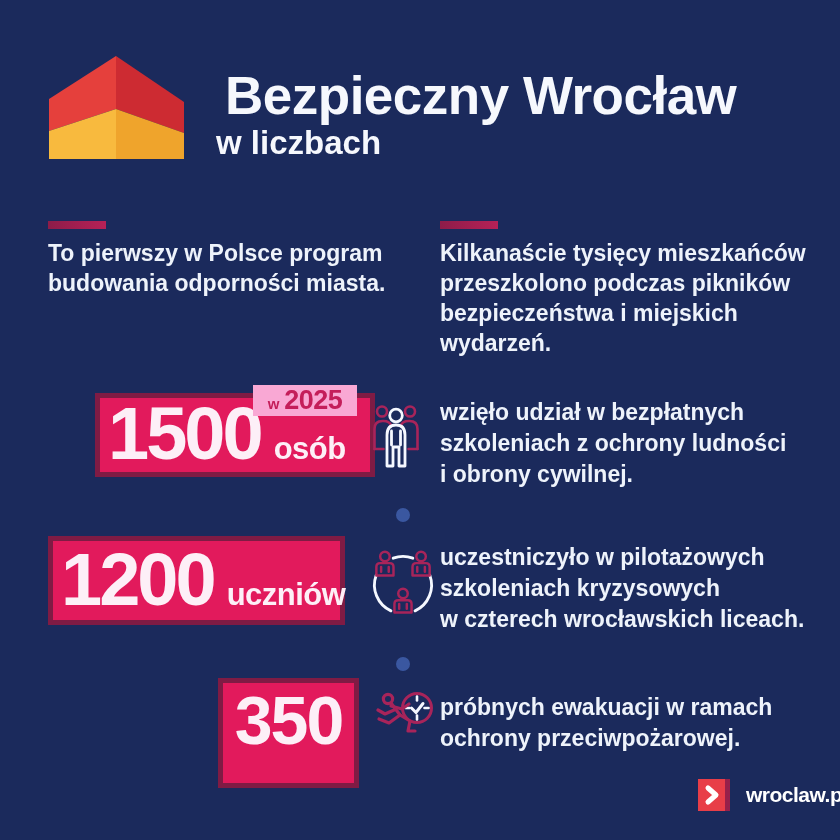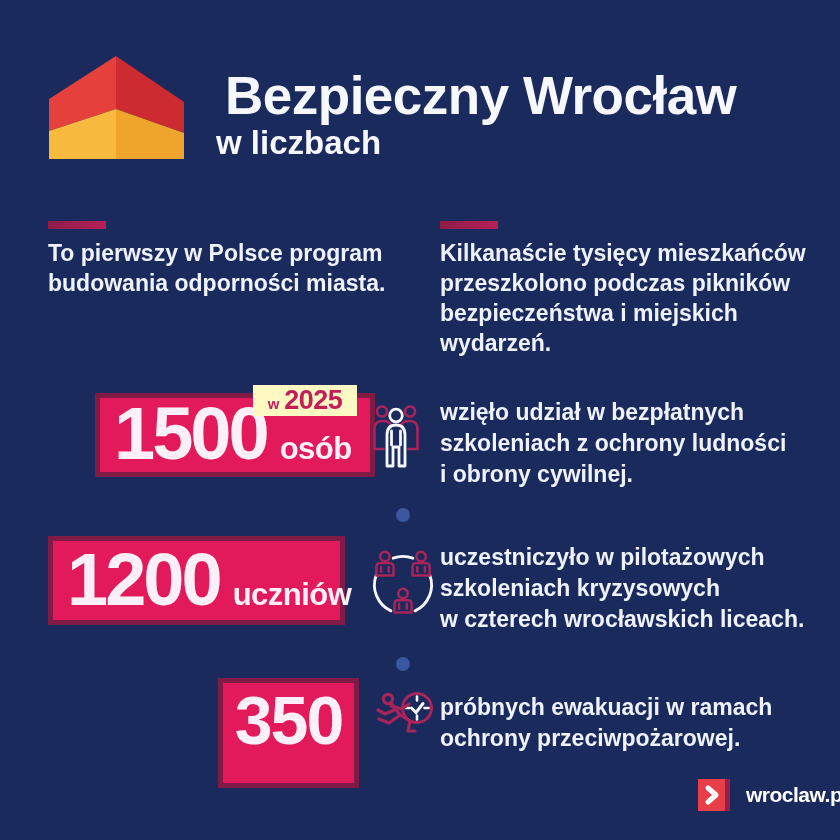--- a/index.html
+++ b/index.html
@@ -36,34 +36,34 @@
   }
 
   
   .stat-box {
     position:absolute; box-sizing:border-box;
     background:#e21a5c; border:5px solid #7f1b44;
   }
   .stat-box-1 { left:95px;  top:393px; width:280px; height:84px; }
   .stat-box-2 { left:48px;  top:536px; width:297px; height:89px; }
   .stat-box-3 { left:218px; top:678px; width:141px; height:110px; }
-  .stat-line { padding-left:14px; white-space:nowrap; }
+  .stat-line { padding-left:8px; white-space:nowrap; }
   .stat-box-1 .stat-line { line-height:72px; }
   .stat-box-2 .stat-line { line-height:77px; }
   .stat-box-3 .stat-line { line-height:74px; text-align:center; padding-left:0; }
   .stat-value {
     font-size:74px; font-weight:800; letter-spacing:-3px; color:#fdeff7;
   }
   .stat-box-3 .stat-value { font-size:68px; letter-spacing:-2px; }
   .stat-unit {
     font-size:31px; font-weight:800; color:#fdeff7; margin-left:13px; letter-spacing:-0.5px;
   }
   .badge {
     position:absolute; left:153px; top:-13px; width:104px; height:31px;
-    background:#fef9c3; text-align:center; line-height:30px; white-space:nowrap;
+    background:#f9a8d4; text-align:center; line-height:30px; white-space:nowrap;
   }
   .badge-w   { font-size:15px; font-weight:700; color:#c41e5a; margin-right:5px; }
   .badge-year{ font-size:27px; font-weight:800; color:#c41e5a; letter-spacing:-0.5px; }
 
   
   .stat-desc { position:absolute; left:440px; }
   .desc-1 { top:397px; }
   .desc-2 { top:542px; }
   .desc-3 { top:692px; }
   .stat-desc .tline { line-height:31px; }

